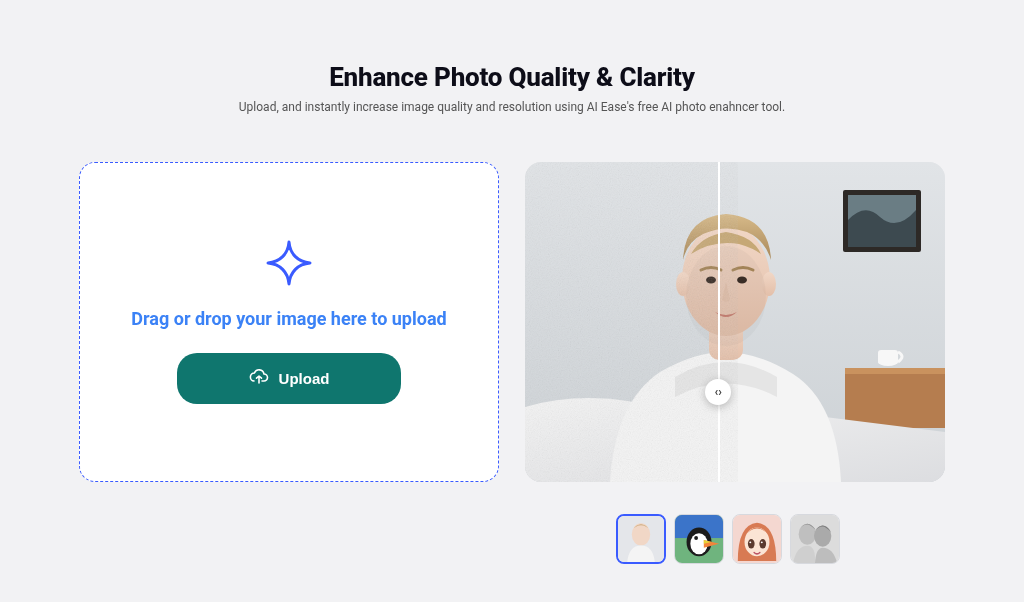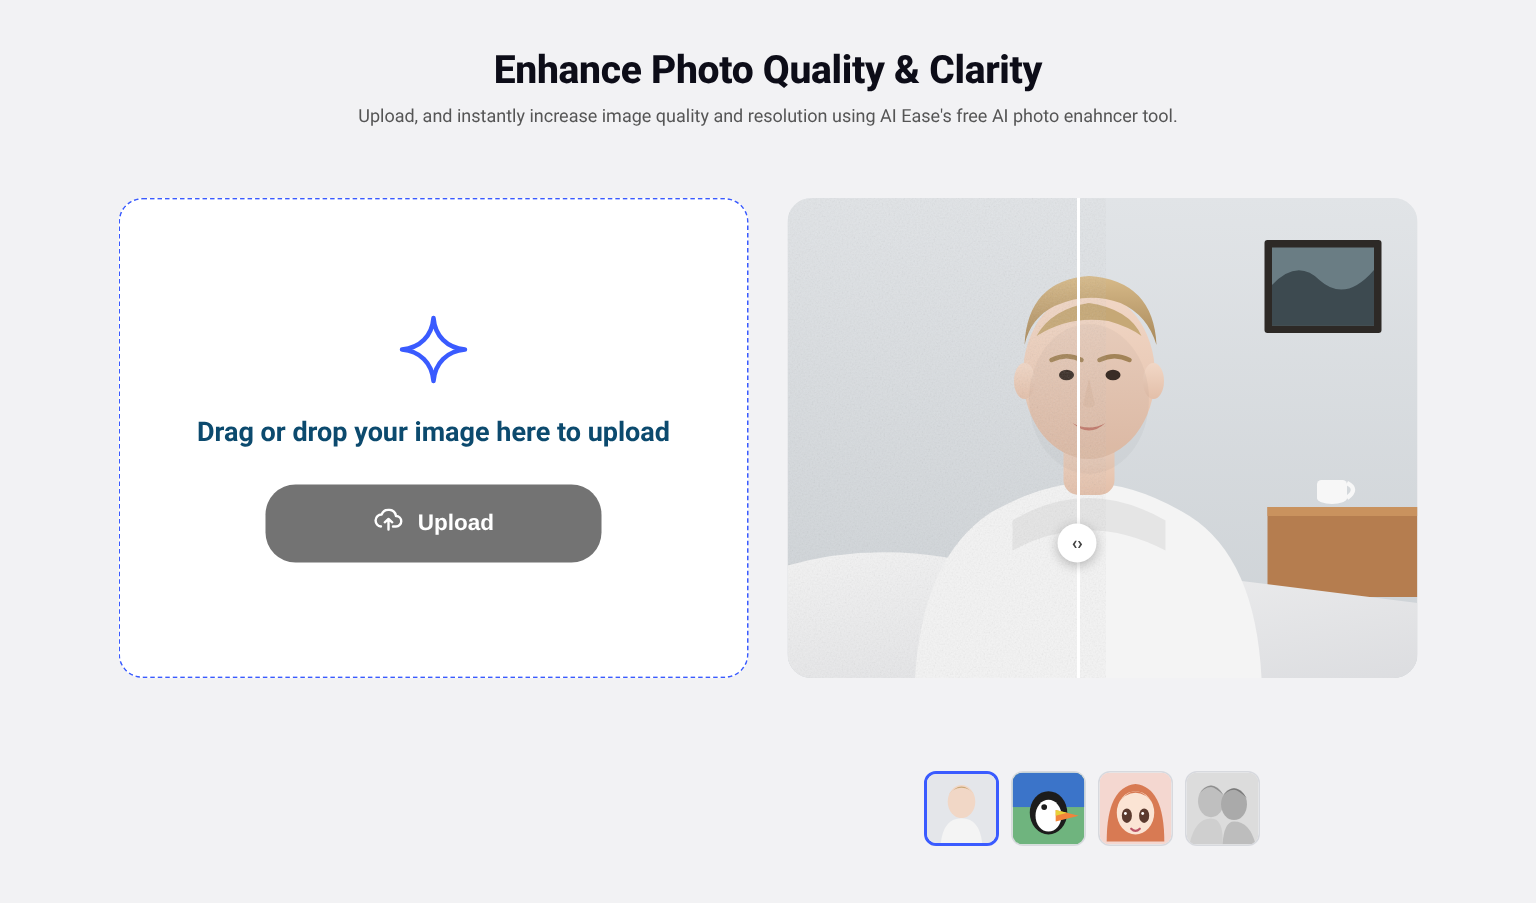--- a/index.html
+++ b/index.html
@@ -10,21 +10,21 @@
     font-family: -apple-system, BlinkMacSystemFont, "Segoe UI", Roboto, Helvetica, Arial, sans-serif;
     overflow: hidden;
   }
   .container {
     width: 100%;
     height: 100%;
     position: relative;
   }
   .header {
     text-align: center;
-    padding-top: 32px;
+    padding-top: 62px;
   }
   .title {
     font-size: 26px;
     font-weight: 800;
     color: #0d0d18;
     letter-spacing: -.2px;
   }
   .subtitle {
     margin-top: 8px;
     font-size: 12px;
@@ -53,25 +53,25 @@
     width: 46px;
     height: 46px;
     display: flex;
     align-items: center;
     justify-content: center;
   }
   .drop-text {
     margin-top: 22px;
     font-size: 18px;
     font-weight: 700;
-    color: #0c4a6e;
+    color: #3b82f6;
   }
   .upload-btn {
     margin-top: 24px;
-    background: #737373;
+    background: #0f766e;
     color: #fff;
     border: none;
     border-radius: 20px;
     padding: 16px 72px;
     font-size: 15px;
     font-weight: 700;
     display: flex;
     align-items: center;
     gap: 10px;
     cursor: pointer;

